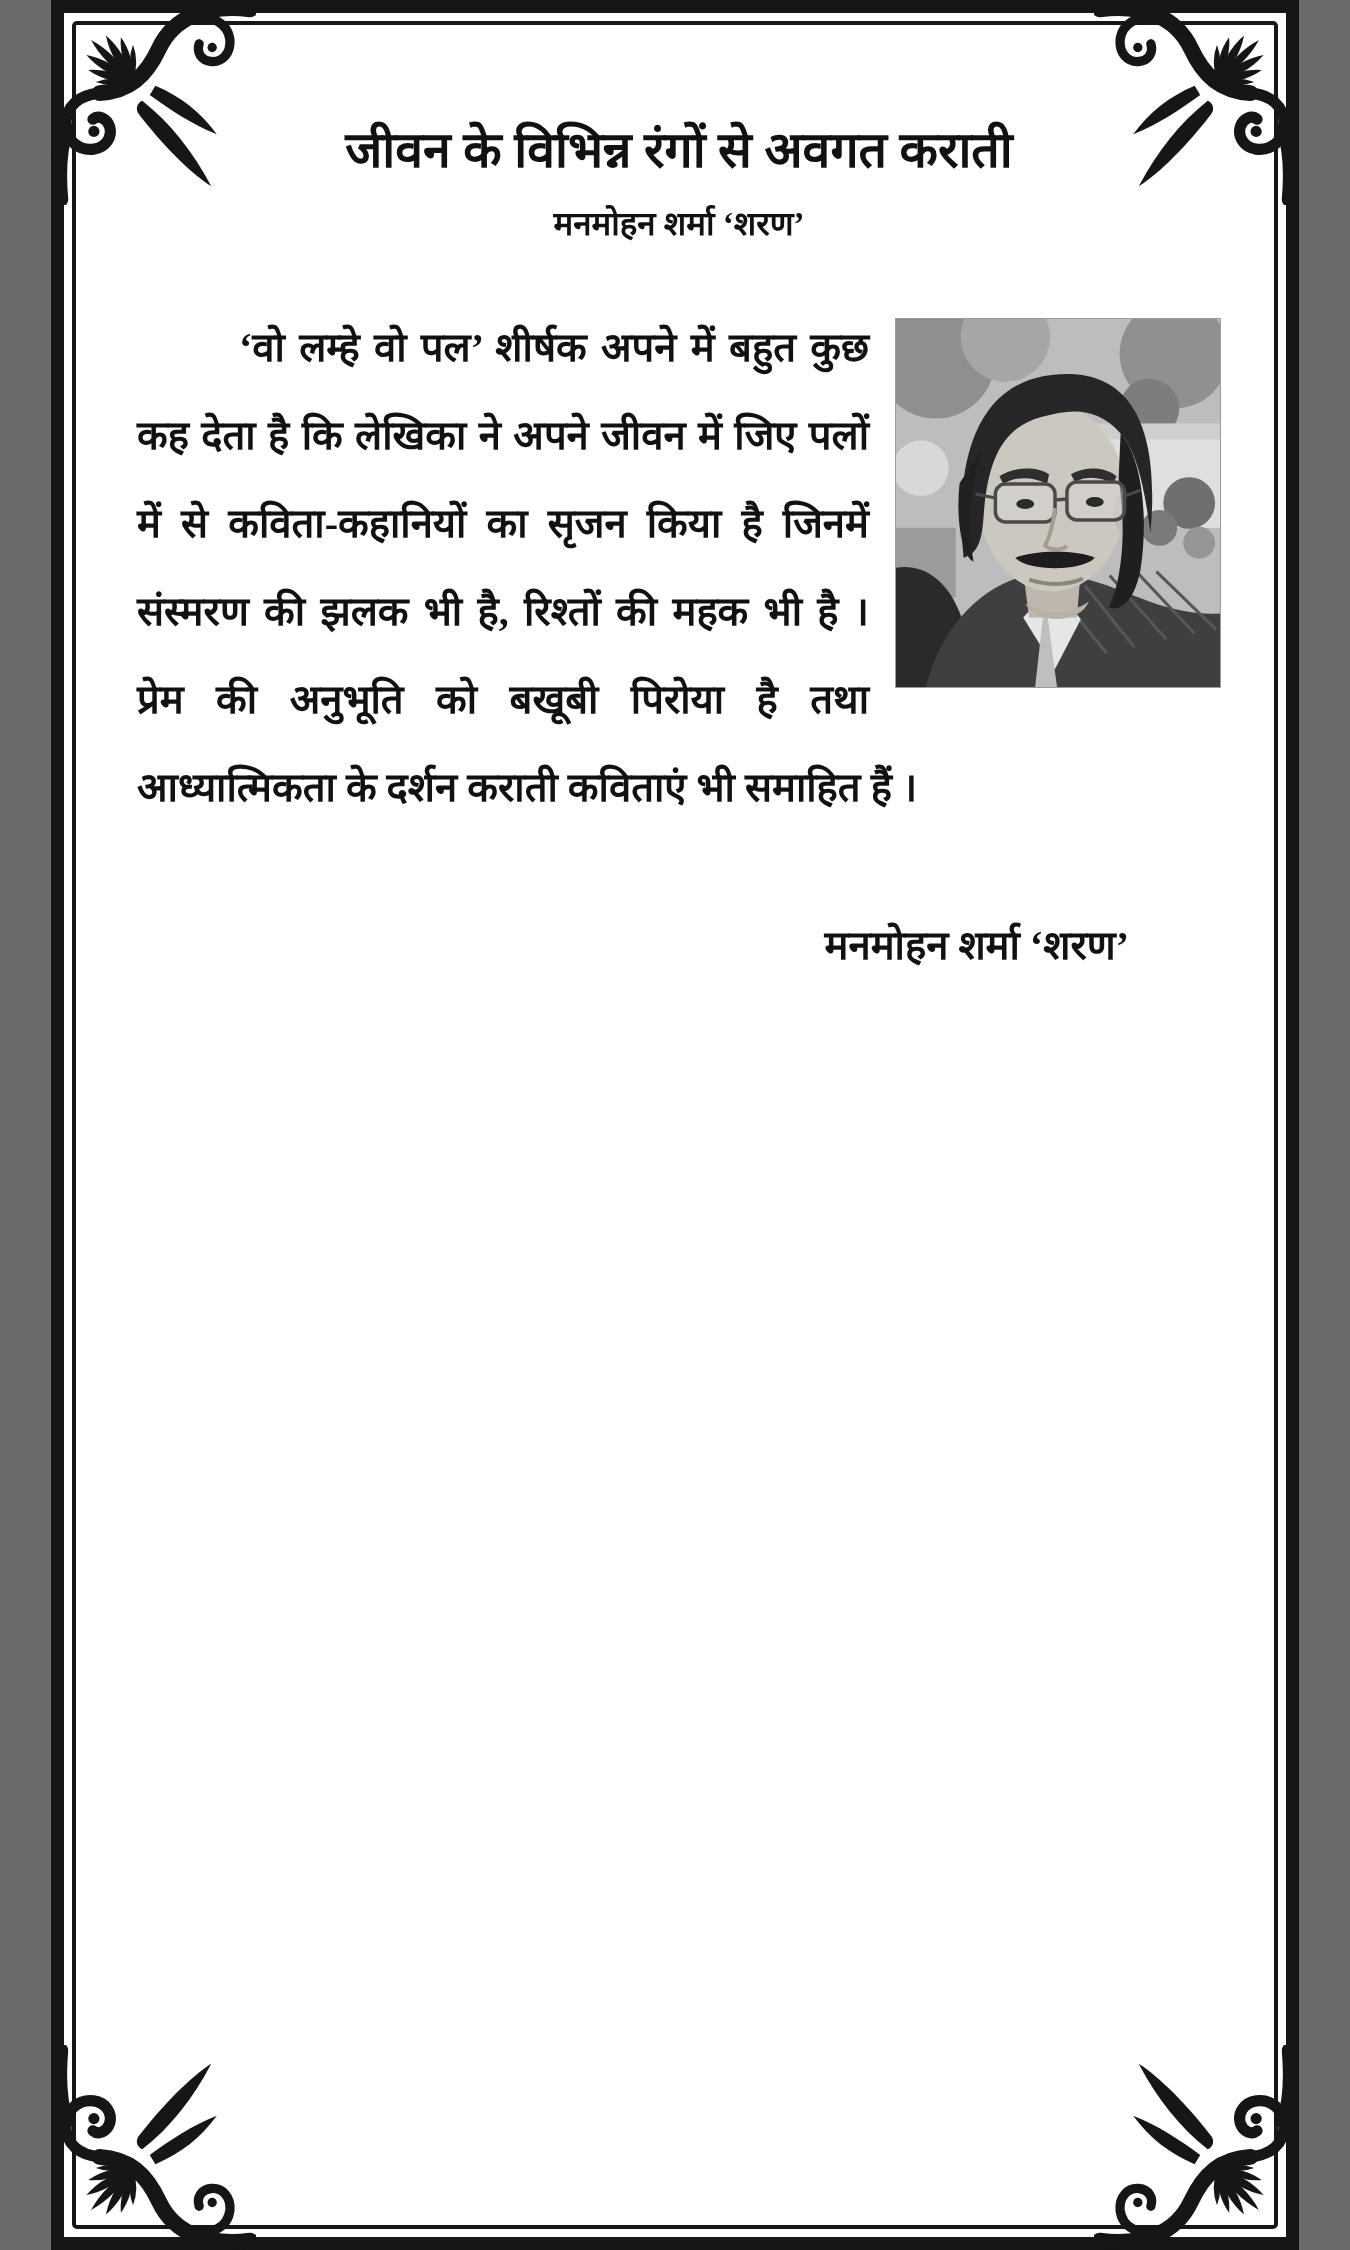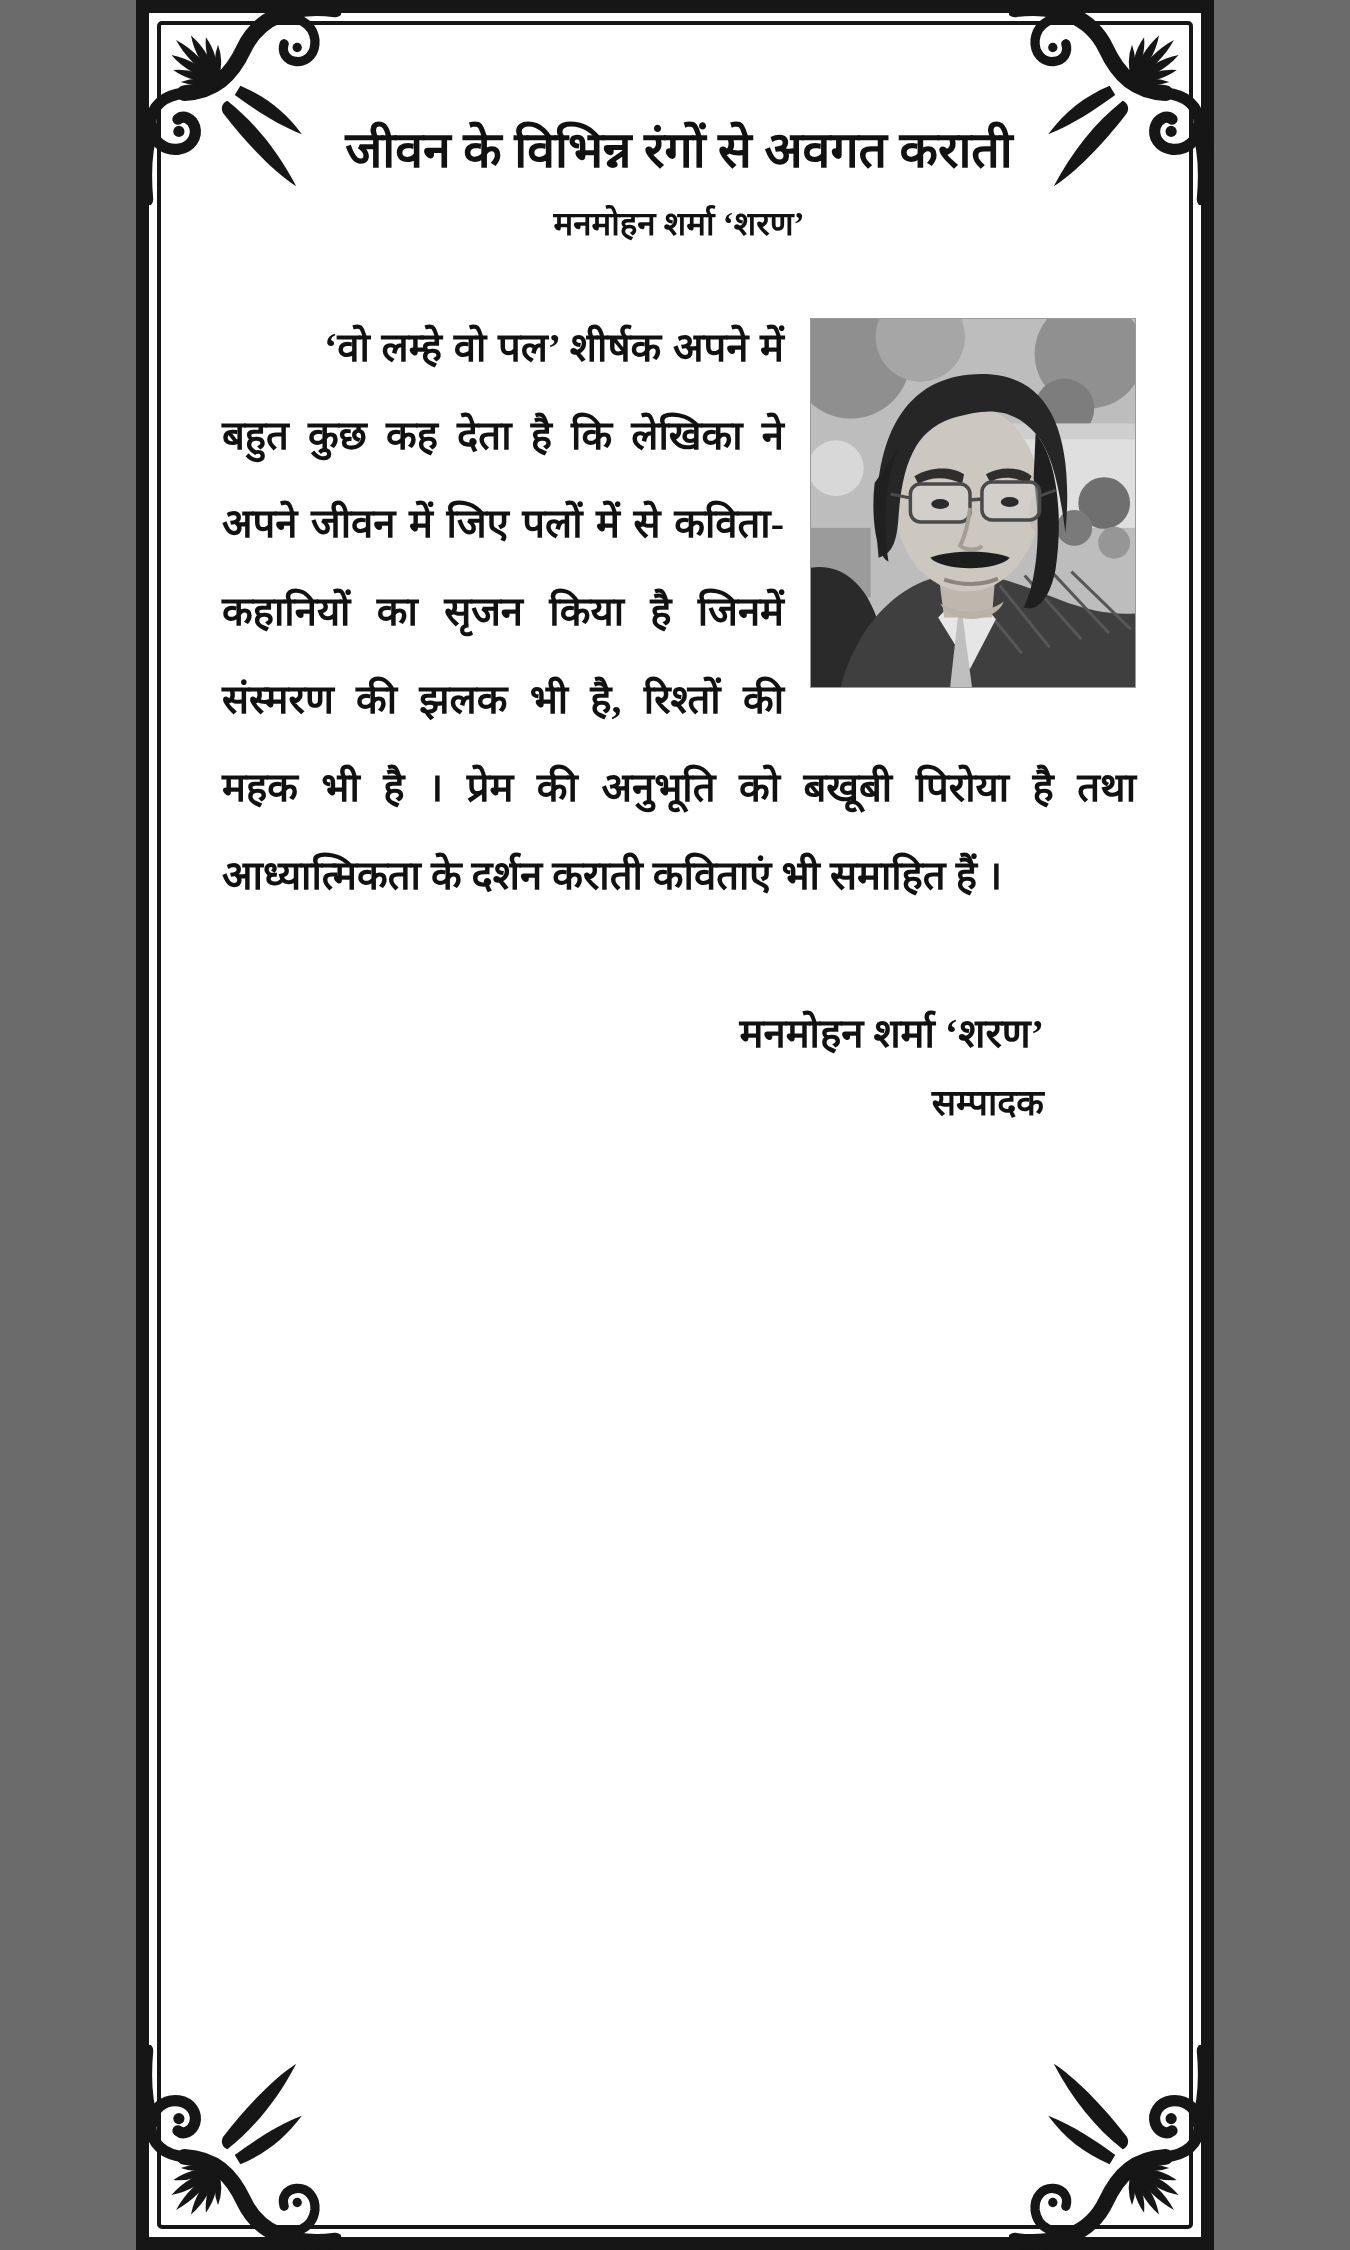--- a/index.html
+++ b/index.html
@@ -1,17 +1,17 @@
 <!DOCTYPE html>
 <html><head>
 <meta charset="utf-8">
 <style>
   html,body{margin:0;padding:0;background:#6b6b6b;}
   .page{
-    position:relative;width:1078px;height:2250px;background:#ffffff;
+    position:relative;width:1248px;height:2250px;background:#ffffff;
     font-family:"Liberation Serif", serif;color:#111;overflow:hidden;margin:0 auto;
   }
   
   .border-outer{position:absolute;inset:0;border:13px solid #161616;pointer-events:none;}
   .border-inner{position:absolute;inset:21px;border:4px solid #161616;border-radius:5px;pointer-events:none;}
   
   .orn{position:absolute;width:205px;height:205px;}
   .orn.tl{top:0;left:0;}
   .orn.tr{top:0;right:0;transform:scaleX(-1);}
   .orn.bl{bottom:0;left:0;transform:scaleY(-1);}
@@ -142,17 +142,16 @@
           <path d="M130,286 C150,298 176,297 194,284 C186,306 142,308 130,286 Z" fill="#b7b1a7"></path>
         </svg>
       </span>
     </div>
 
     <p class="para para2">‘वो लम्हे वो पल’ शीर्षक अपने में बहुत कुछ कह देता है कि लेखिका ने अपने जीवन में जिए पलों में से कविता-कहानियों का सृजन किया है जिनमें संस्मरण की झलक भी है, रिश्तों की महक भी है । प्रेम की अनुभूति को बखूबी पिरोया है तथा आध्यात्मिकता के दर्शन कराती कविताएं भी समाहित हैं ।</p>
 
 
     <div class="signature">
       <div class="sig-name">मनमोहन शर्मा ‘शरण’</div>
-      <div class="sig-role">सम्पादक</div>
     </div>
 
   </div>
 </div>
 
 </body></html>

